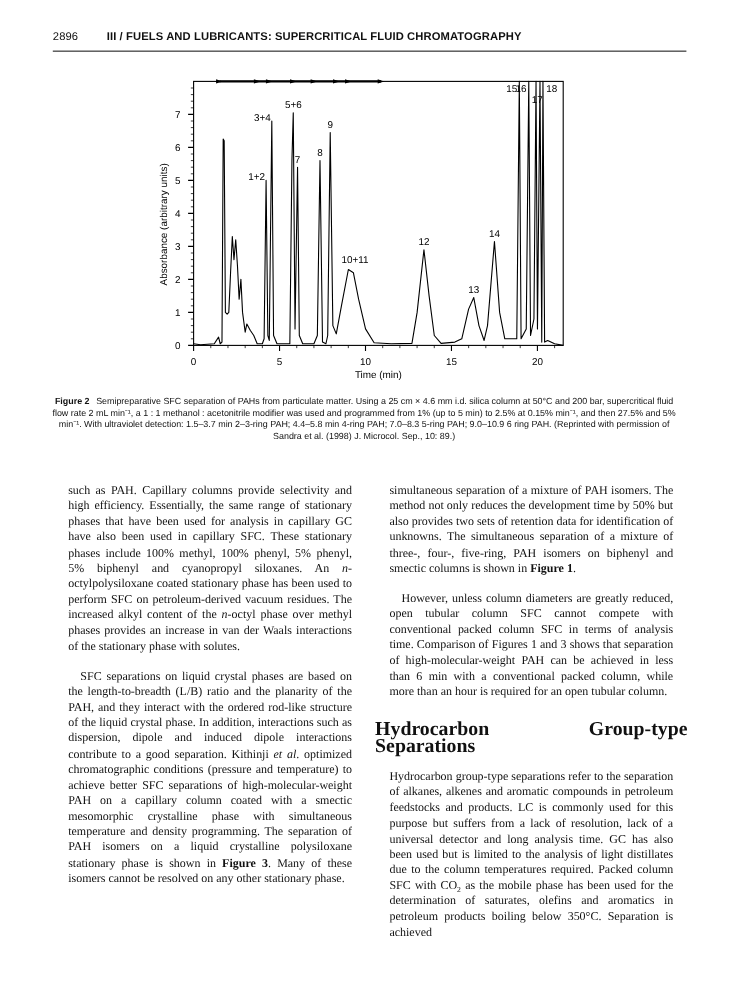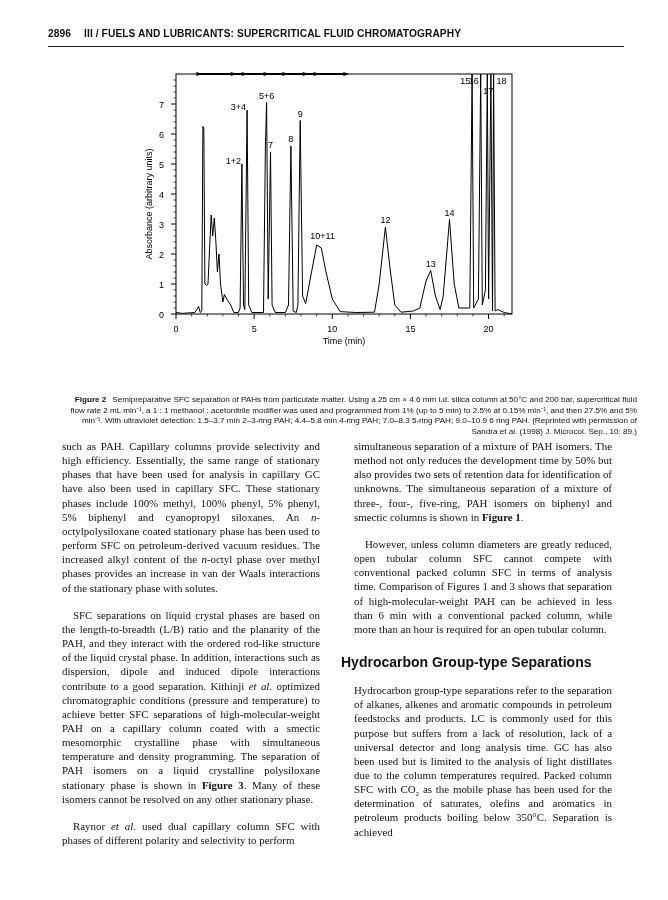--- a/index.html
+++ b/index.html
@@ -1,31 +1,31 @@
 <!DOCTYPE html>
 <html><head>
 <meta charset="utf-8">
 <style>
   html,body{margin:0;padding:0;background:#ffffff;}
   body{width:668px;height:900px;position:relative;overflow:hidden;color:#111;}
   .running-head{position:absolute;left:48px;top:28px;width:576px;height:18px;border-bottom:1.5px solid #222;
     font-family:"Liberation Sans",sans-serif;font-size:10.2px;font-weight:bold;letter-spacing:0.1px;}
-  .running-head .pg{font-weight:bold;margin-right:10px;}
+  .running-head .pg{font-weight:normal;margin-right:23px;}
   .figure{position:absolute;left:140px;top:64px;width:400px;height:290px;}
   .figure svg{position:absolute;left:0;top:0;}
-  .caption{position:absolute;left:59px;top:360px;width:578px;font-family:"Liberation Sans",sans-serif;
-    font-size:8.1px;line-height:10.6px;color:#111;text-align:right;margin-top:35px;}
+  .caption{position:absolute;left:42px;top:360px;width:578px;font-family:"Liberation Sans",sans-serif;
+    font-size:8.1px;line-height:10.6px;color:#111;text-align:center;}
   .caption b{font-weight:bold;margin-right:6px;}
   .col{position:absolute;top:426px;width:284px;font-family:"Liberation Serif",serif;font-size:10.9px;
     line-height:14.15px;text-align:justify;hyphens:none;}
   .col.left{left:49px;}
   .col.right{left:341px;}
   .col p{margin:13px;text-indent:0;}
   .col p.ind{text-indent:11px;}
-  .col h2{font-family:Liberation Sans, sans-serif;font-size:14px;font-weight:bold;margin:18px 0 6px 0;line-height:16px;}
+  .col h2{font-family:Liberation Serif, serif;font-size:18px;font-weight:bold;margin:18px 0 6px 0;line-height:16px;}
   .col em{font-style:italic;}
   .col strong{font-weight:bold;}
   sub{font-size:7px;line-height:0;}
 </style>
 </head>
 <body>
 
 <div class="running-head">
   <span class="pg">2896</span>
   <span>III / FUELS AND LUBRICANTS: SUPERCRITICAL FLUID CHROMATOGRAPHY</span>
@@ -138,20 +138,19 @@
     </svg>
 </div>
 
 <div class="caption">
   <b>Figure 2</b><span>Semipreparative SFC separation of PAHs from particulate matter. Using a 25 cm × 4.6 mm i.d. silica column at 50°C and 200 bar, supercritical fluid flow rate 2 mL min⁻¹, a 1 : 1 methanol : acetonitrile modifier was used and programmed from 1% (up to 5 min) to 2.5% at 0.15% min⁻¹, and then 27.5% and 5% min⁻¹. With ultraviolet detection: 1.5–3.7 min 2–3-ring PAH; 4.4–5.8 min 4-ring PAH; 7.0–8.3 5-ring PAH; 9.0–10.9 6 ring PAH. (Reprinted with permission of Sandra et al. (1998) J. Microcol. Sep., 10: 89.)</span>
 </div>
 
 <div class="col left" id="col-left">
     <p>such as PAH. Capillary columns provide selectivity and high efficiency. Essentially, the same range of stationary phases that have been used for analysis in capillary GC have also been used in capillary SFC. These stationary phases include 100% methyl, 100% phenyl, 5% phenyl, 5% biphenyl and cyanopropyl siloxanes. An <em>n</em>-octylpolysiloxane coated stationary phase has been used to perform SFC on petroleum-derived vacuum residues. The increased alkyl content of the <em>n</em>-octyl phase over methyl phases provides an increase in van der Waals interactions of the stationary phase with solutes.</p>
     <p class="ind">SFC separations on liquid crystal phases are based on the length-to-breadth (L/B) ratio and the planarity of the PAH, and they interact with the ordered rod-like structure of the liquid crystal phase. In addition, interactions such as dispersion, dipole and induced dipole interactions contribute to a good separation. Kithinji <em>et al</em>. optimized chromatographic conditions (pressure and temperature) to achieve better SFC separations of high-molecular-weight PAH on a capillary column coated with a smectic mesomorphic crystalline phase with simultaneous temperature and density programming. The separation of PAH isomers on a liquid crystalline polysiloxane stationary phase is shown in <strong>Figure 3</strong>. Many of these isomers cannot be resolved on any other stationary phase.</p>
-    <p class="ind">Raynor <em>et al</em>. used dual capillary column SFC with phases of different polarity and selectivity to perform</p>
   </div>
 <div class="col right" id="col-right">
     <p>simultaneous separation of a mixture of PAH isomers. The method not only reduces the development time by 50% but also provides two sets of retention data for identification of unknowns. The simultaneous separation of a mixture of three-, four-, five-ring, PAH isomers on biphenyl and smectic columns is shown in <strong>Figure 1</strong>.</p>
     <p class="ind">However, unless column diameters are greatly reduced, open tubular column SFC cannot compete with conventional packed column SFC in terms of analysis time. Comparison of Figures 1 and 3 shows that separation of high-molecular-weight PAH can be achieved in less than 6 min with a conventional packed column, while more than an hour is required for an open tubular column.</p>
     <h2>Hydrocarbon Group-type Separations</h2>
     <p>Hydrocarbon group-type separations refer to the separation of alkanes, alkenes and aromatic compounds in petroleum feedstocks and products. LC is commonly used for this purpose but suffers from a lack of resolution, lack of a universal detector and long analysis time. GC has also been used but is limited to the analysis of light distillates due to the column temperatures required. Packed column SFC with CO<sub>2</sub> as the mobile phase has been used for the determination of saturates, olefins and aromatics in petroleum products boiling below 350°C. Separation is achieved</p>
   </div>
 
 </body></html>

